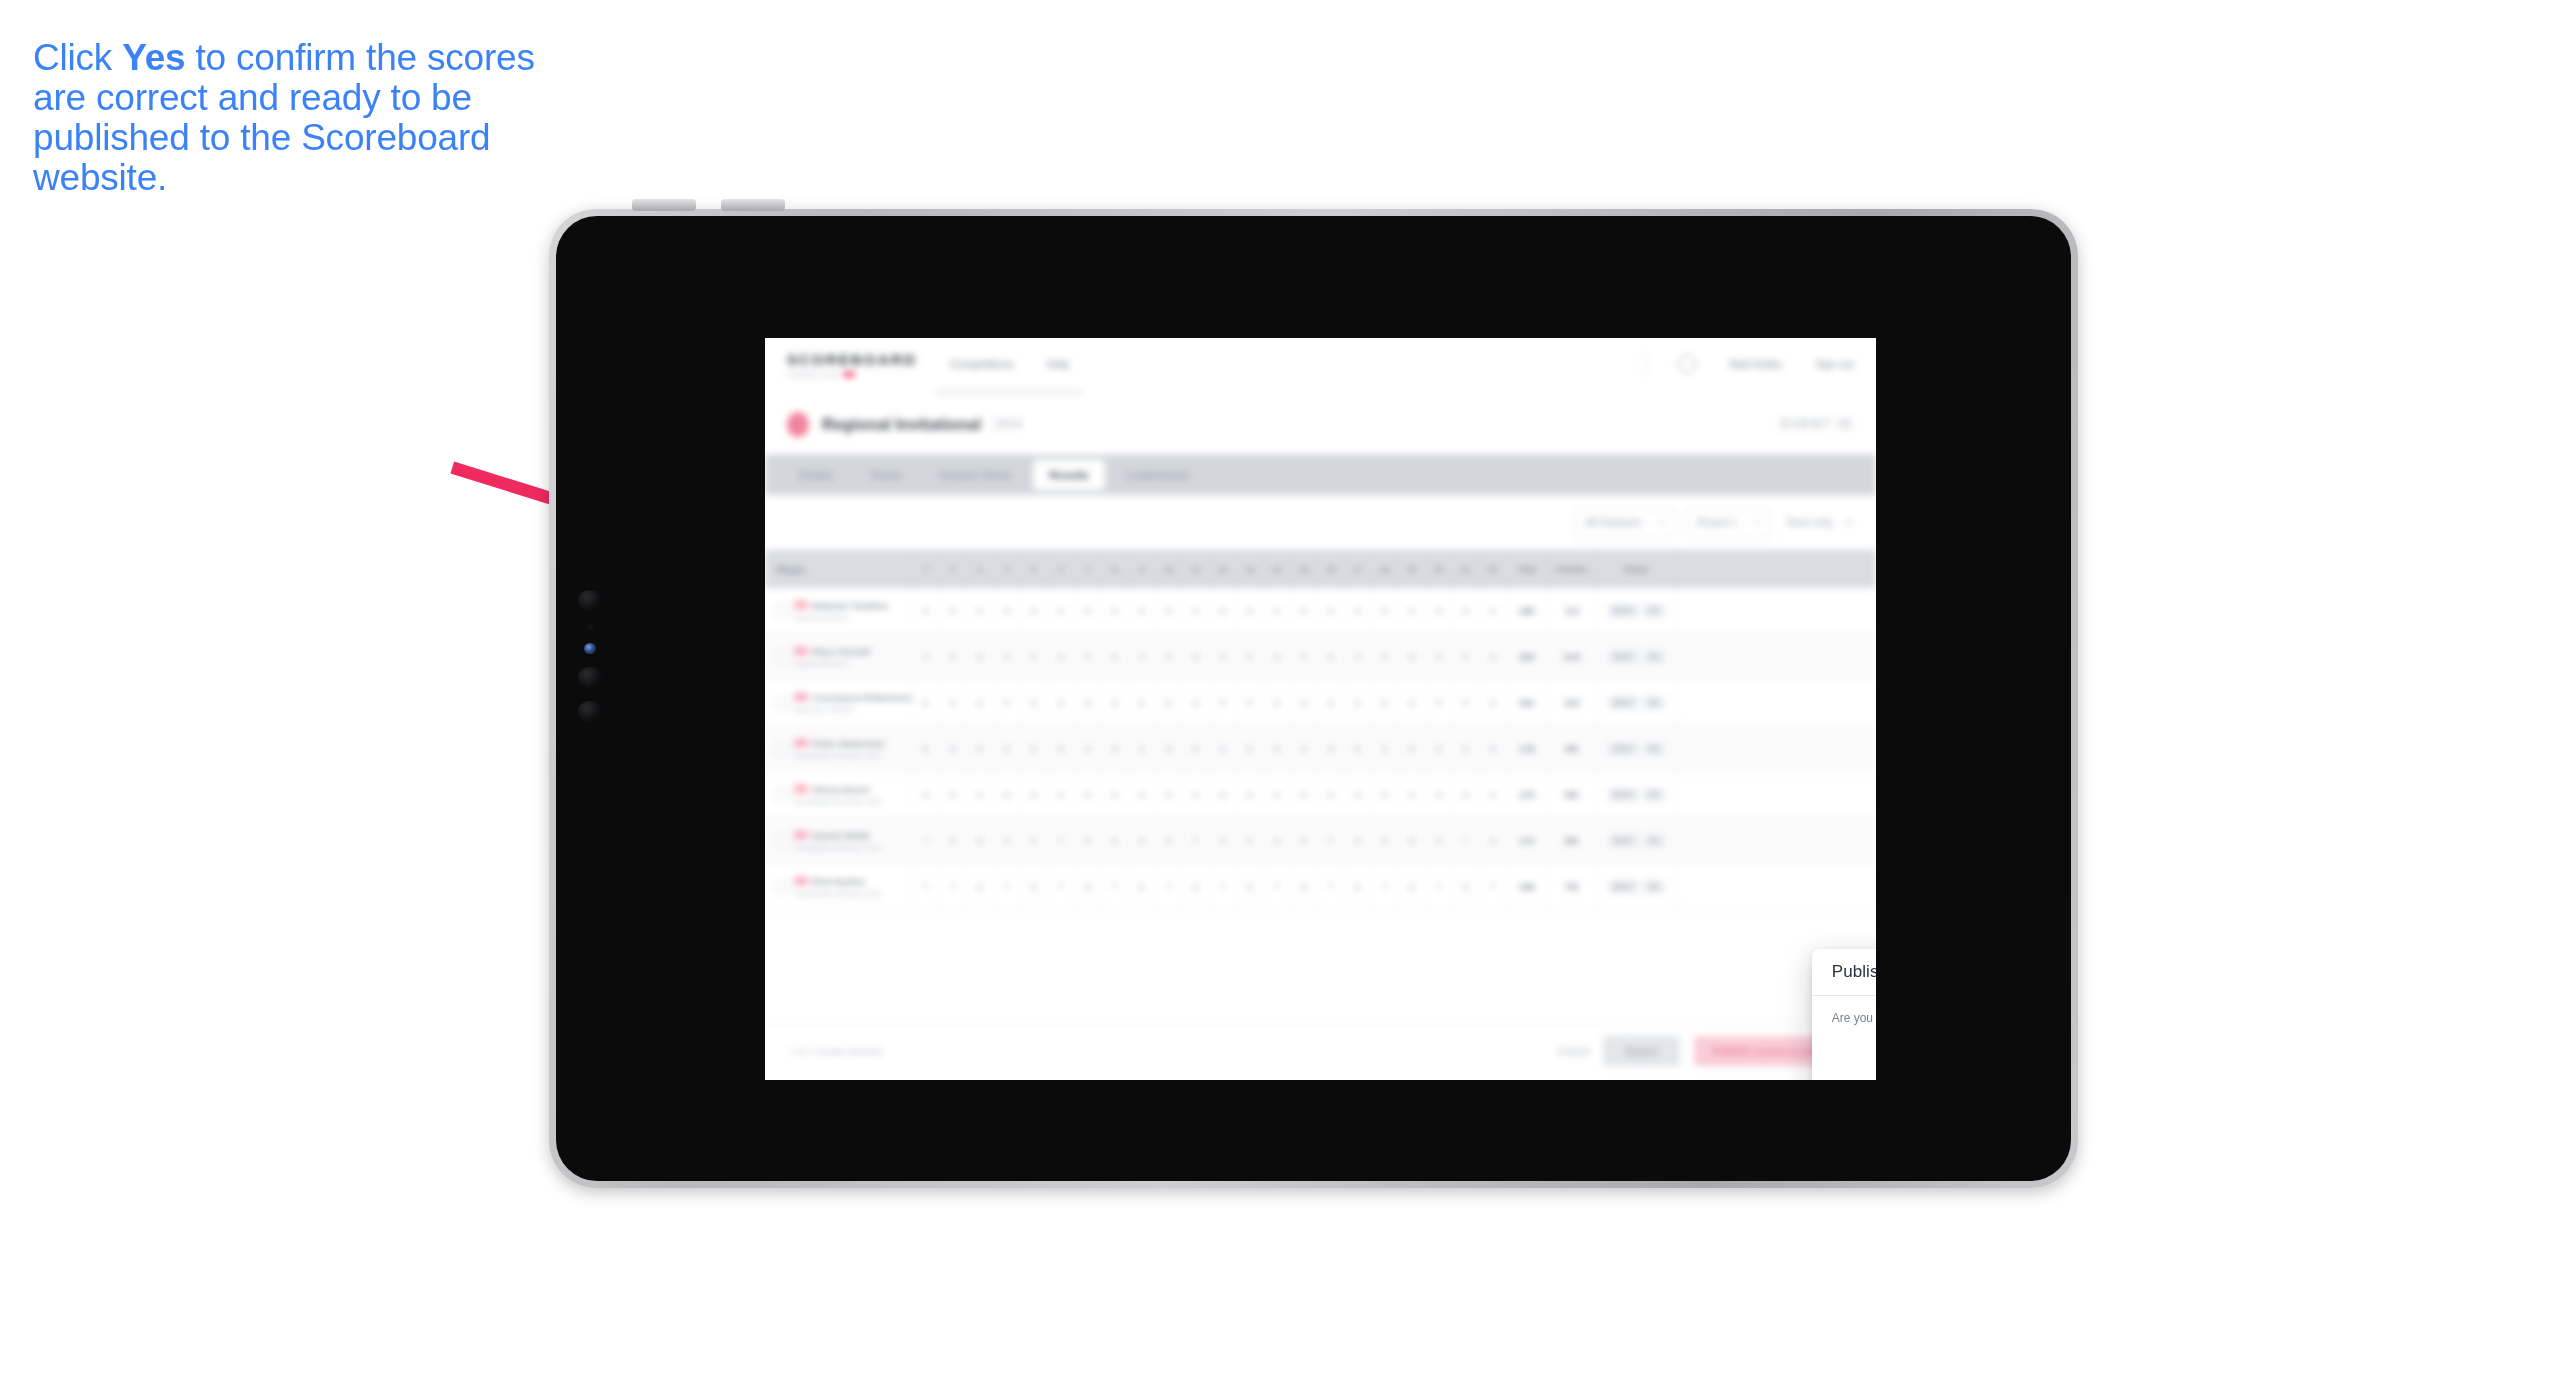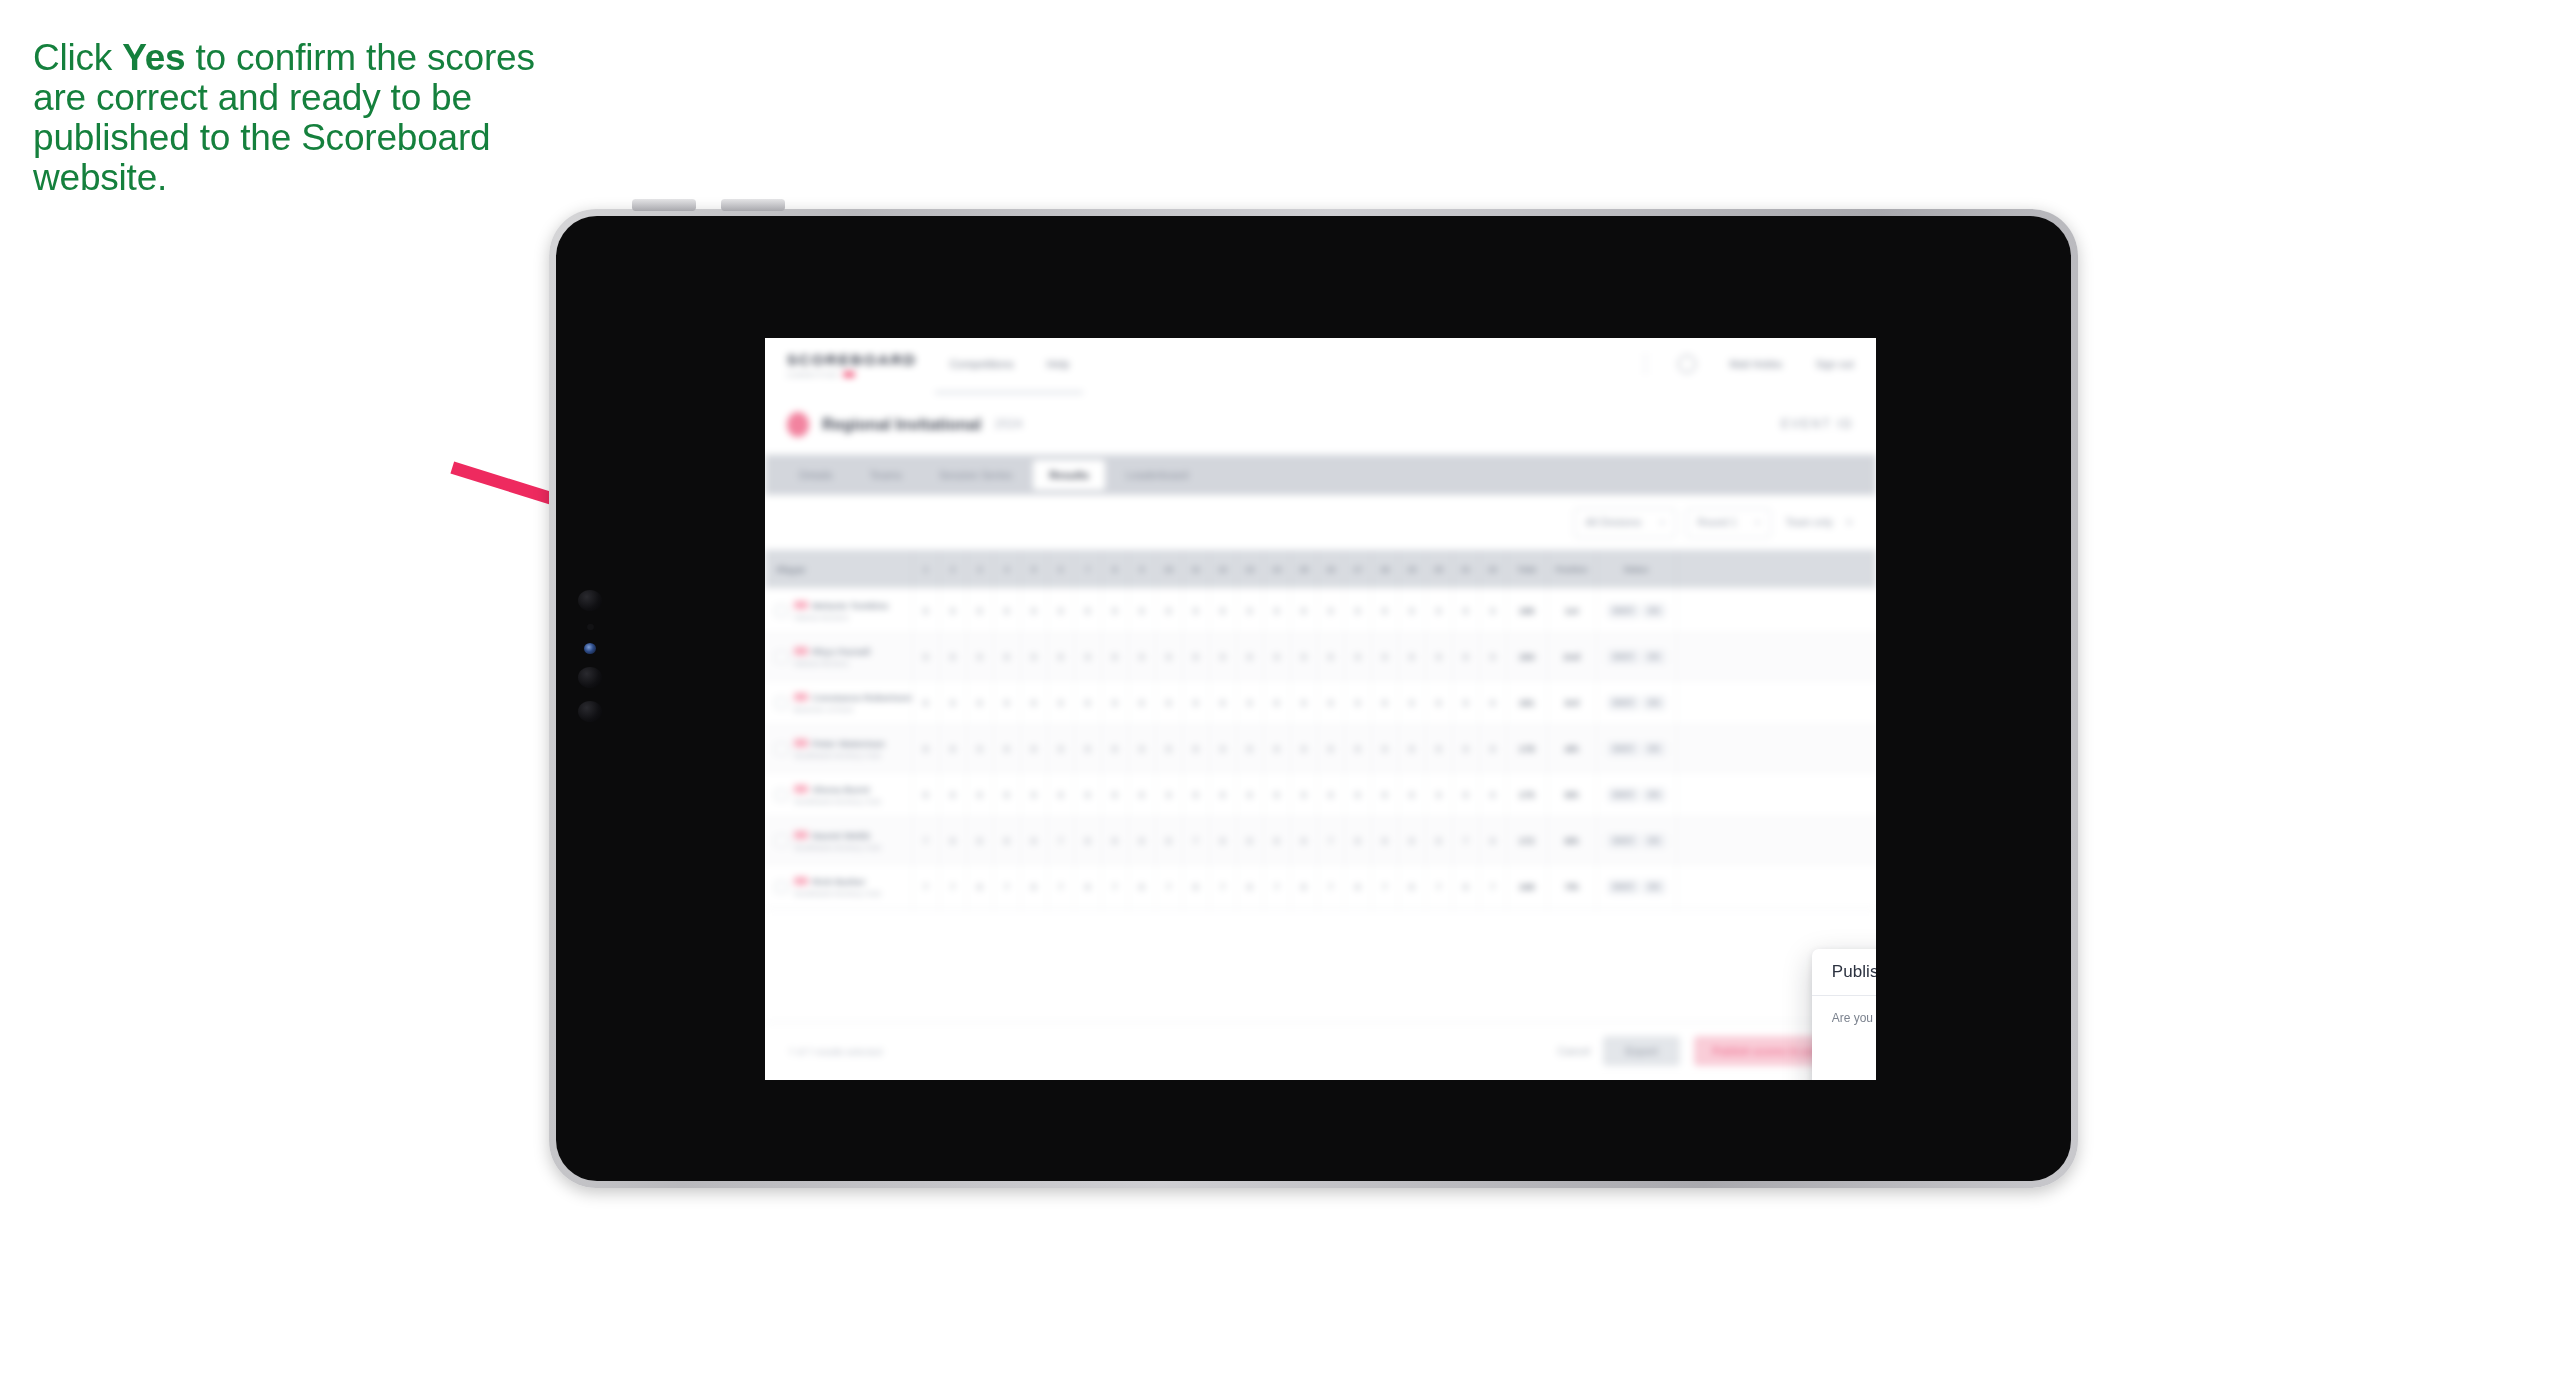--- a/index.html
+++ b/index.html
@@ -7,21 +7,21 @@
     width: 2576px; height: 1386px;
     background: #ffffff;
     font-family: "Liberation Sans", sans-serif;
     overflow: hidden;
   }
   #stage { position: relative; width: 2576px; height: 1386px; background: #fff; }
 
   
   #callout {
     position: absolute; left: 33px; top: 38px; width: 562px;
-    font-size: 37px; line-height: 1.08; color: #15803d;
+    font-size: 37px; line-height: 1.08; color: #3b82f6;
     letter-spacing: -0.2px;
   }
   #callout b { font-weight: 700; }
 
   
   #arrow { position: absolute; left: 399px; top: 429px; width: 710px; height: 281px; }
 
   
   #tablet {
     position: absolute; left: 549px; top: 209px;

